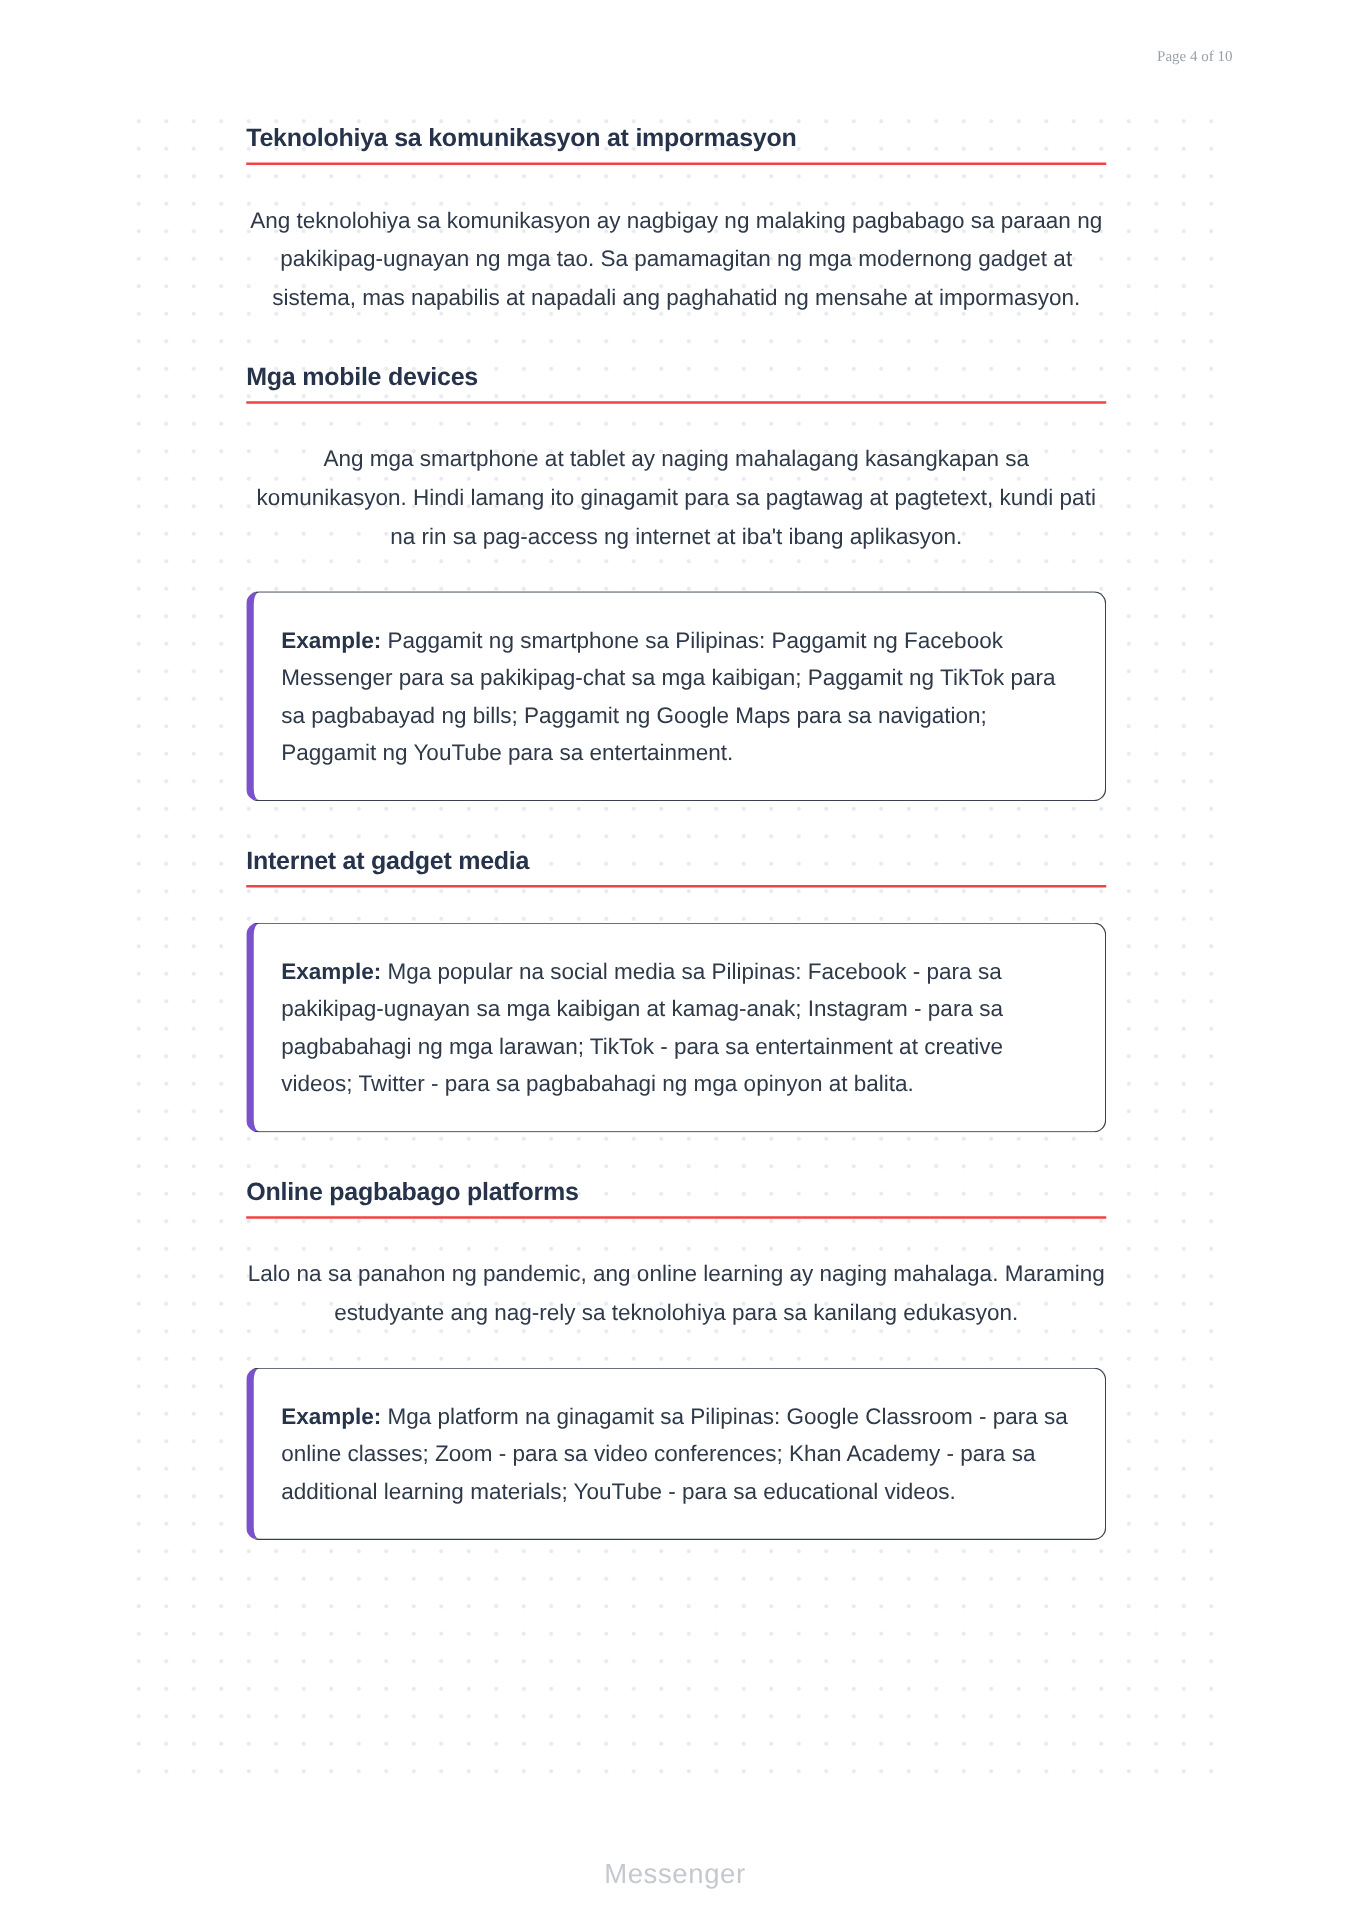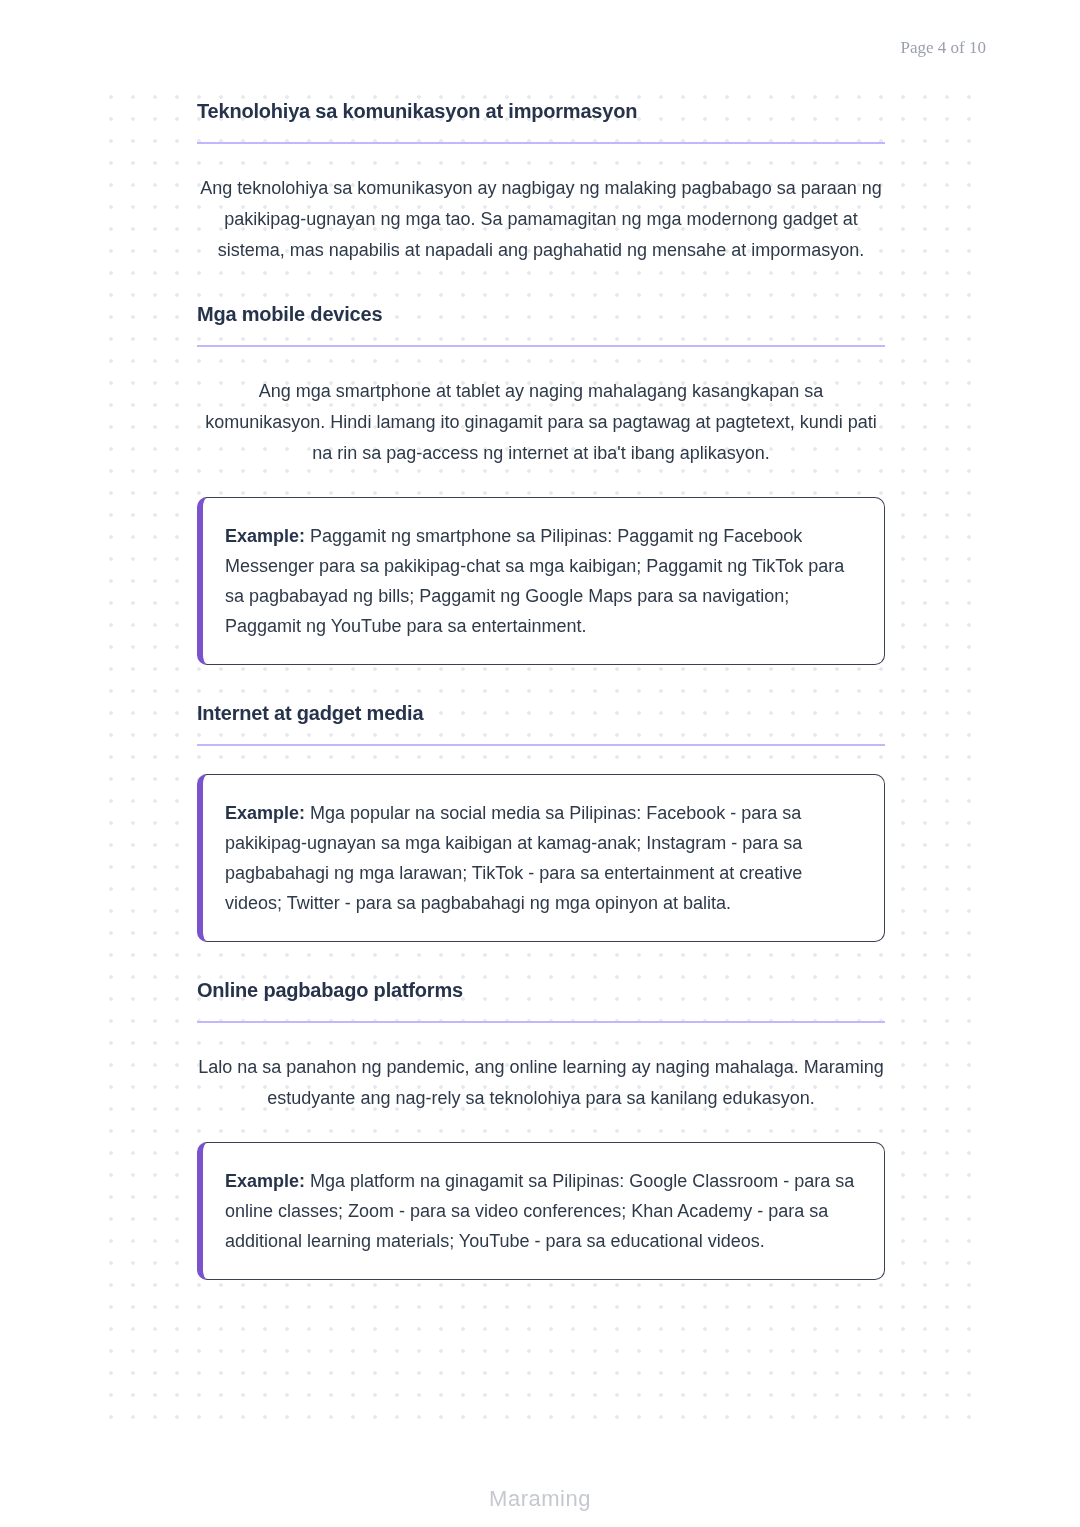--- a/index.html
+++ b/index.html
@@ -20,38 +20,38 @@
     height: 1336px;
     background-image: radial-gradient(circle, #e9eaee 1.6px, transparent 1.7px);
     background-size: 22px 22px;
     pointer-events: none;
   }
   .page-number {
     position: absolute;
     top: 38px;
     right: 94px;
     font-family: "Liberation Serif", serif;
-    font-size: 17px;
+    font-size: 12px;
     color: #9aa1ad;
   }
   .content {
     position: relative;
     margin-left: 197px;
     width: 688px;
     padding-top: 99px;
   }
   .section-heading {
     margin: 36px 0 0 0;
     font-size: 20px;
     line-height: 24px;
     font-weight: bold;
     color: #26334a;
     letter-spacing: -0.2px;
-    padding-bottom: 19px;
-    border-bottom: 2px solid #c4b5fd;
+    padding-bottom: 7px;
+    border-bottom: 2px solid #ef4444;
   }
   .section:first-child .section-heading { margin-top: 0; }
   .paragraph {
     margin: 29px 0 0 0;
     font-size: 18px;
     line-height: 31px;
     color: #2e3949;
     text-align: center;
   }
   .example-box {
@@ -106,13 +106,13 @@
     <div class="example-box"><span class="example-label">Example:</span><span class="example-text"> Mga popular na social media sa Pilipinas: Facebook - para sa pakikipag-ugnayan sa mga kaibigan at kamag-anak; Instagram - para sa pagbabahagi ng mga larawan; TikTok - para sa entertainment at creative videos; Twitter - para sa pagbabahagi ng mga opinyon at balita.</span></div>
   </section>
 
   <section class="section">
     <h2 class="section-heading">Online pagbabago platforms</h2>
     <p class="paragraph">Lalo na sa panahon ng pandemic, ang online learning ay naging mahalaga. Maraming estudyante ang nag-rely sa teknolohiya para sa kanilang edukasyon.</p>
     <div class="example-box"><span class="example-label">Example:</span><span class="example-text"> Mga platform na ginagamit sa Pilipinas: Google Classroom - para sa online classes; Zoom - para sa video conferences; Khan Academy - para sa additional learning materials; YouTube - para sa educational videos.</span></div>
   </section>
 </main>
 
-<div class="footer-brand">Maraming</div>
+<div class="footer-brand">Messenger</div>
 
 </body></html>

